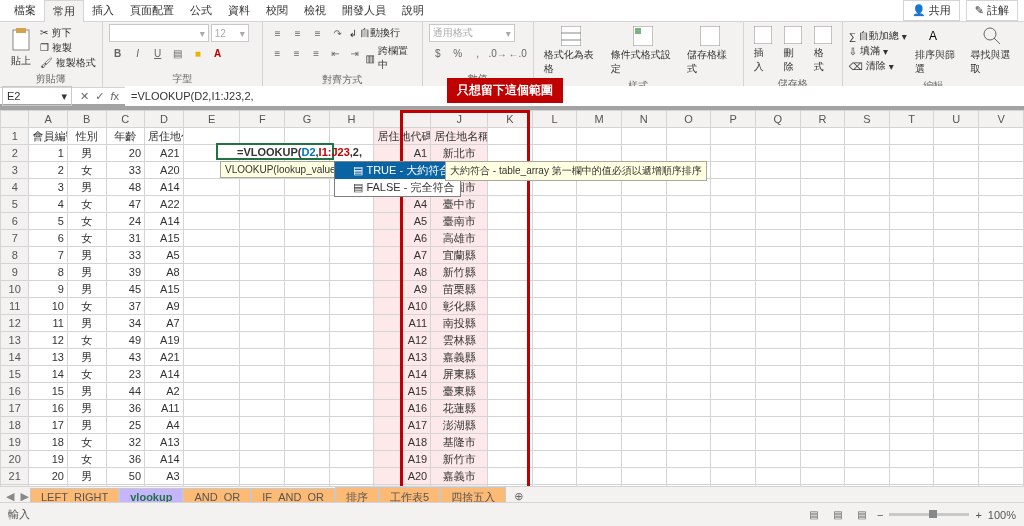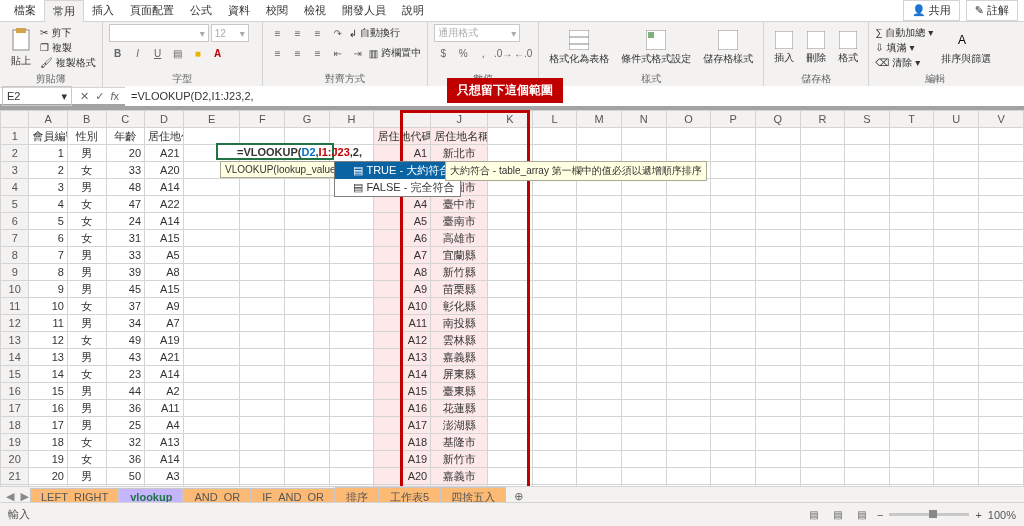--- a/index.html
+++ b/index.html
@@ -248,20 +248,27 @@
         <div><span>∑</span><span>自動加總</span> ▾</div>
         <div><span>⇩</span><span>填滿</span> ▾</div>
         <div><span>⌫</span><span>清除</span> ▾</div>
       </div>
       <div class="bigbtn">
           <svg width="20" height="20">
             <text x="2" y="14" font-size="12">A</text>
           </svg>
           <span>排序與篩選</span>
         </div>
+      <div class="bigbtn">
+          <svg width="20" height="20">
+            <circle cx="8" cy="8" r="6" fill="none" stroke="#666"></circle>
+            <line x1="12" y1="12" x2="18" y2="18" stroke="#666"></line>
+          </svg>
+          <span>尋找與選取</span>
+        </div>
     </div>
     <div class="label">編輯</div>
   </div>
 </div>
 
 <div class="redlabel" style="left:447px;top:78px">只想留下這個範圍</div>
 
 <div class="fxbar">
   <div class="namebox">
       <span>E2</span>

